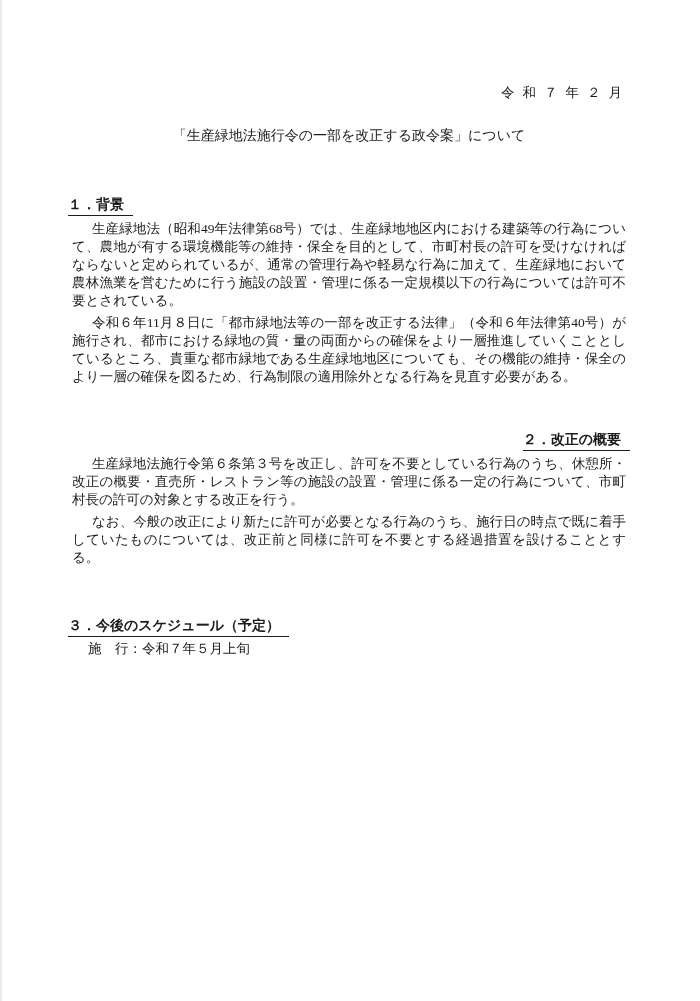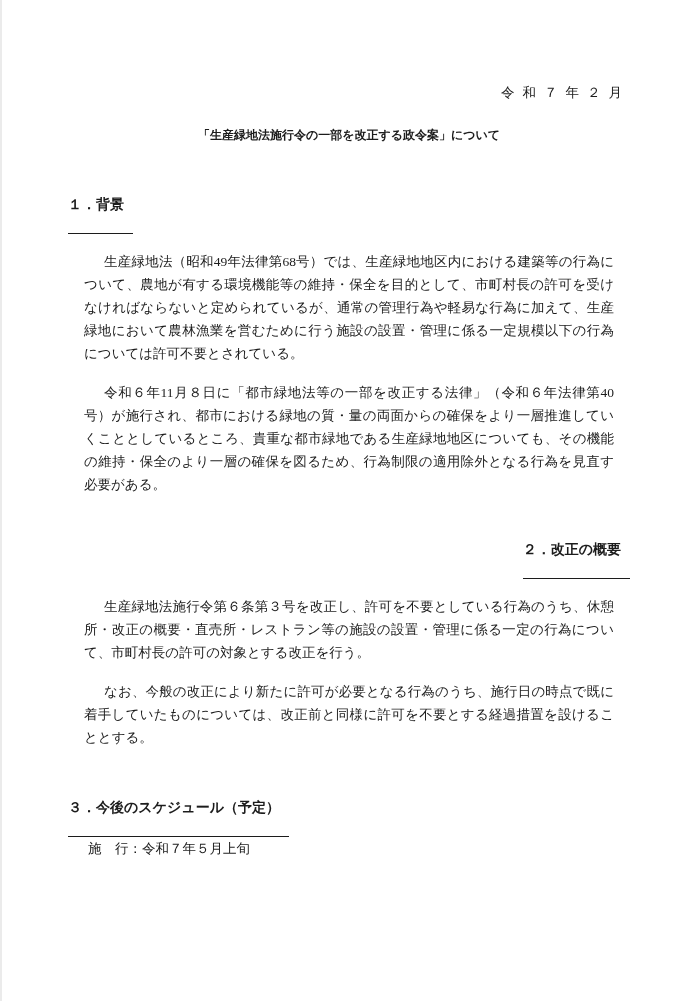--- a/index.html
+++ b/index.html
@@ -35,52 +35,52 @@
     letter-spacing: 5.5px;
     line-height: 22px;
     white-space: nowrap;
   }
 
   
   .doc-title {
     margin-top: 22px;
     text-align: center;
     font-family: "Liberation Sans", "DejaVu Sans", sans-serif;
-    font-weight: bold;
-    font-size: 12px;
+    font-weight: normal;
+    font-size: 14px;
     line-height: 18px;
   }
 
   
   .section-heading {
     font-family: "Liberation Sans", "DejaVu Sans", sans-serif;
     font-weight: bold;
     font-size: 14px;
     line-height: 18px;
   }
   .section-heading .underline {
     display: inline-block;
     border-bottom: 1.5px solid #1c1c1c;
     padding-right: 9px;
-    padding-bottom: 20px;
+    padding-bottom: 2px;
   }
   .heading-bg    { margin-top: 51px; }
   .heading-gaiyo { margin-top: 44px; text-align: right; }
   .heading-sched { margin-top: 49px; }
 
   
   .section-body {
     margin-top: 2px;
   }
   .section-body p {
-    margin: 16px;
+    margin: 4px;
     text-indent: 20px;
     text-align: justify;
     text-justify: inter-ideograph;
-    line-height: 23px;
+    line-height: 18px;
   }
 
   
   .schedule {
     margin-top: 2px;
   }
   .schedule .schedule-line {
     padding-left: 20px;
     line-height: 20.5px;
     white-space: nowrap;

